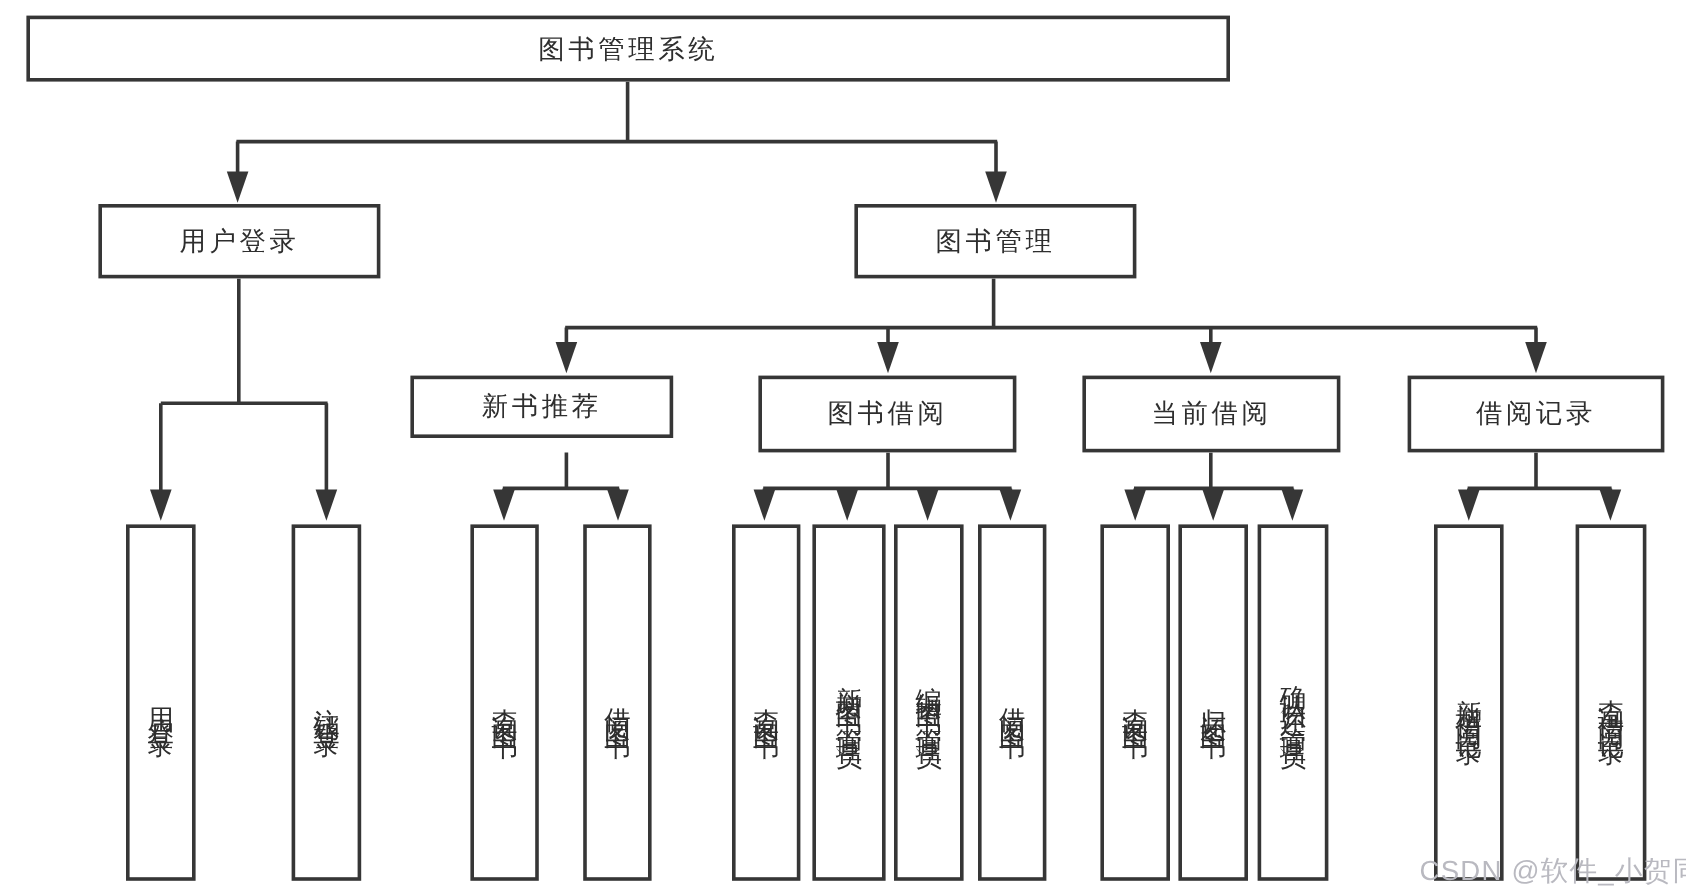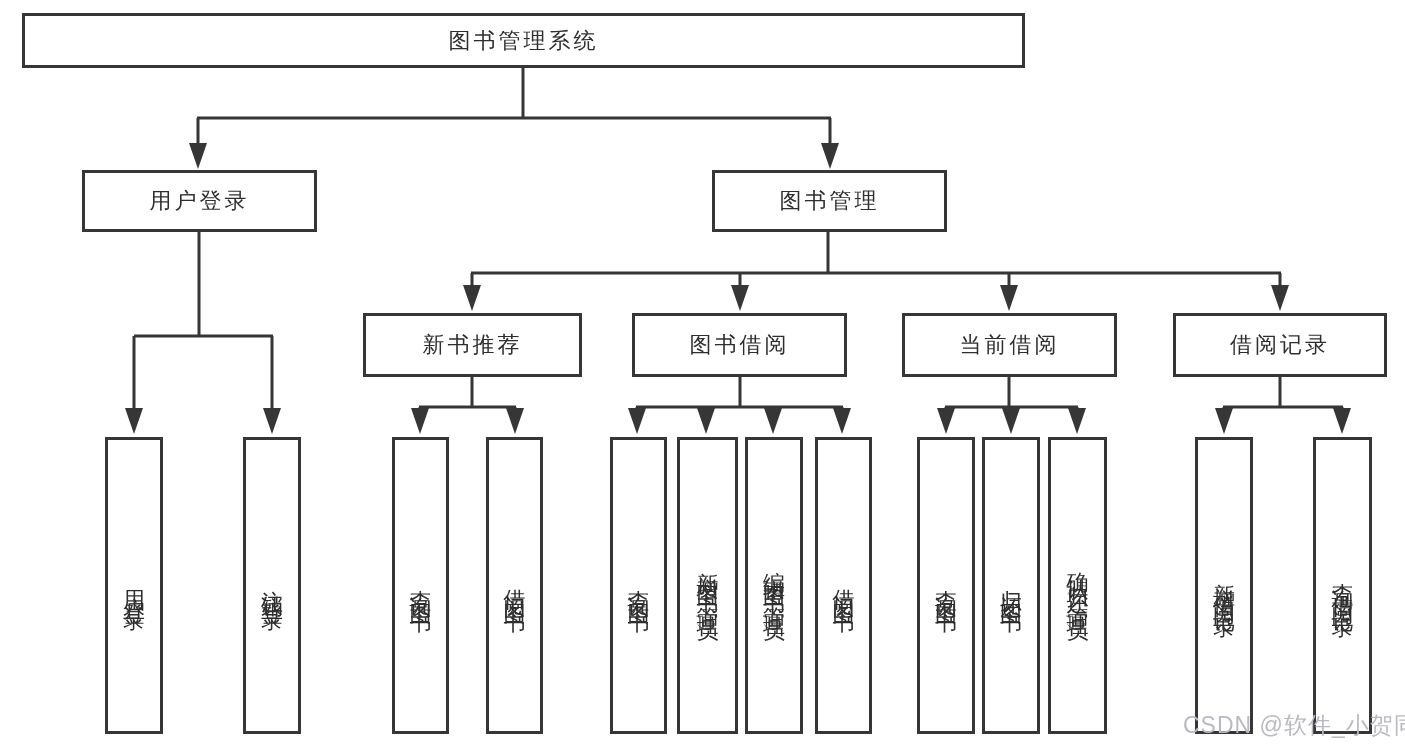--- a/index.html
+++ b/index.html
@@ -32,21 +32,21 @@
     writing-mode:vertical-rl;
     text-orientation:mixed;
     font-size:22px;
     letter-spacing:7px;
     line-height:1;
   }
   
   .n-root   {left:22px;  top:13px;  width:1003px; height:55px;}
   .n-login  {left:82px;  top:170px; width:235px;  height:62px;}
   .n-mgmt   {left:712px; top:170px; width:235px;  height:62px;text-align:center;}
-  .n-rec    {left:363px; top:313px; width:219px;  height:64px;}
+  .n-rec    {left:342px; top:313px; width:219px;  height:52px;}
   .n-borrow {left:632px; top:313px; width:215px;  height:64px;}
   .n-cur    {left:902px; top:313px; width:215px;  height:64px;}
   .n-hist   {left:1173px;top:313px; width:214px;  height:64px;}
   .leaf     {top:437px; height:297px;}
   .lf1 {left:105px; width:58px;}
   .lf2 {left:243px; width:58px;}
   .lf3 {left:392px; width:57px;}
   .lf4 {left:486px; width:57px;}
   .lf5 {left:610px; width:57px;}
   .lf6 {left:677px; width:61px;}

